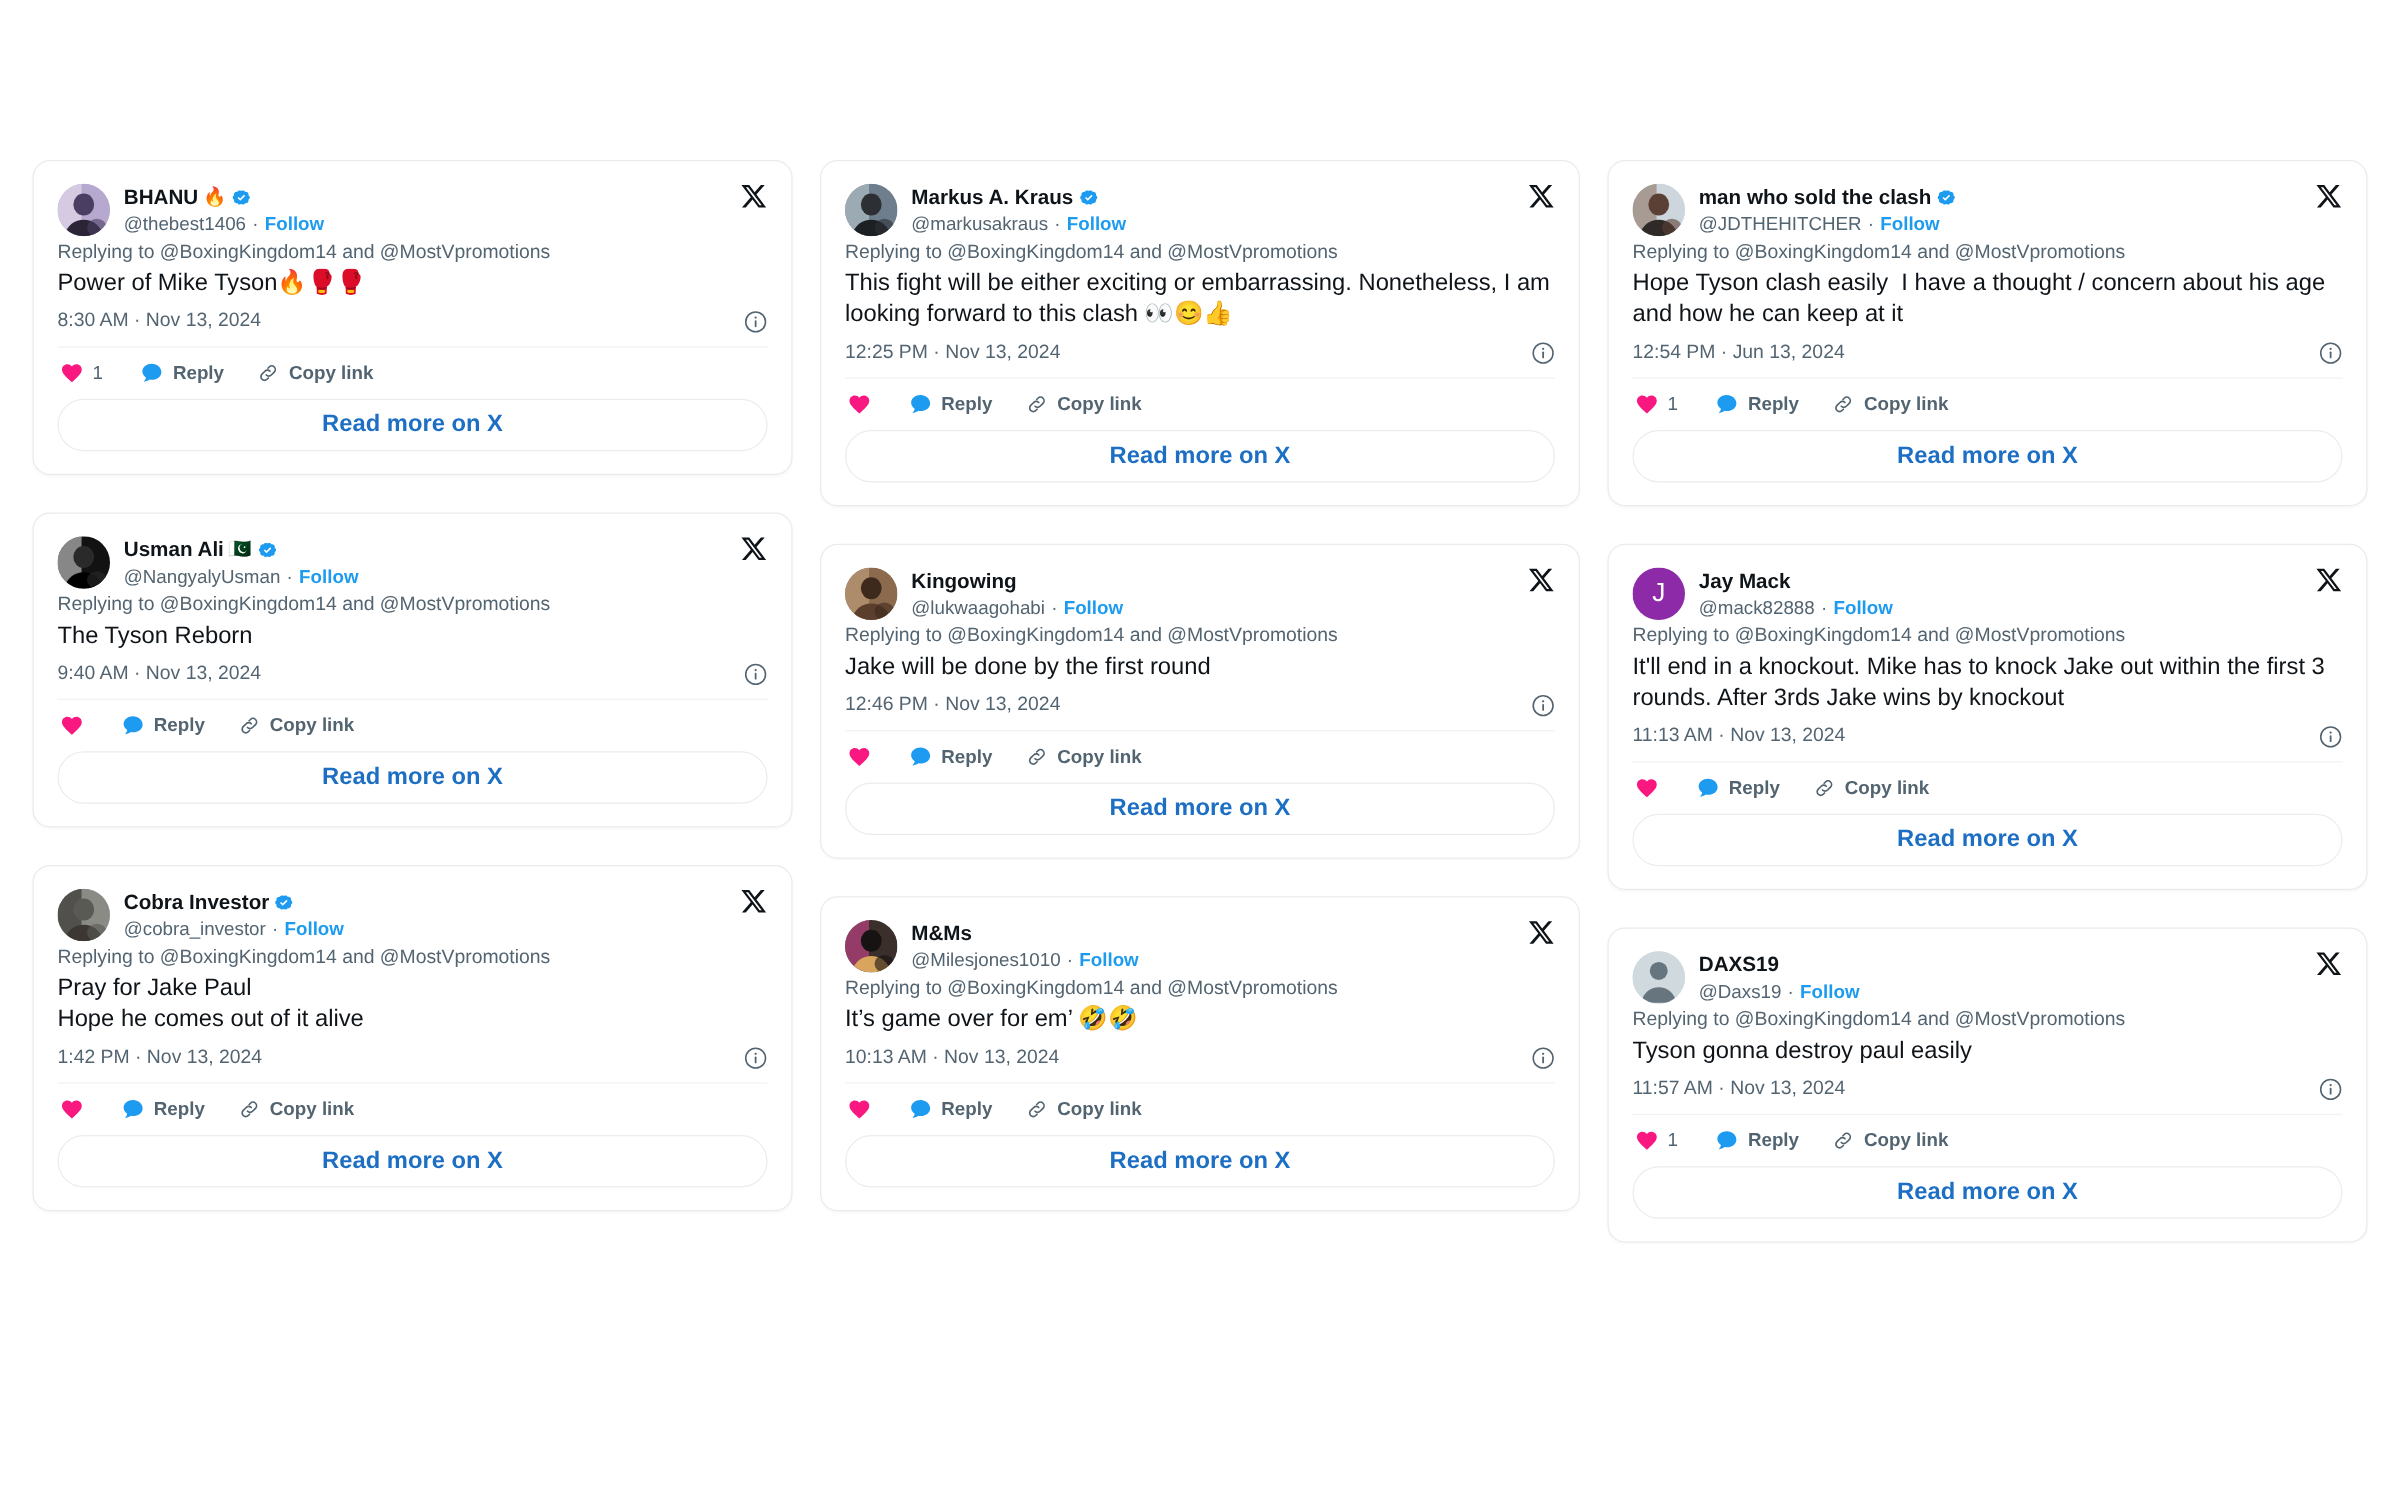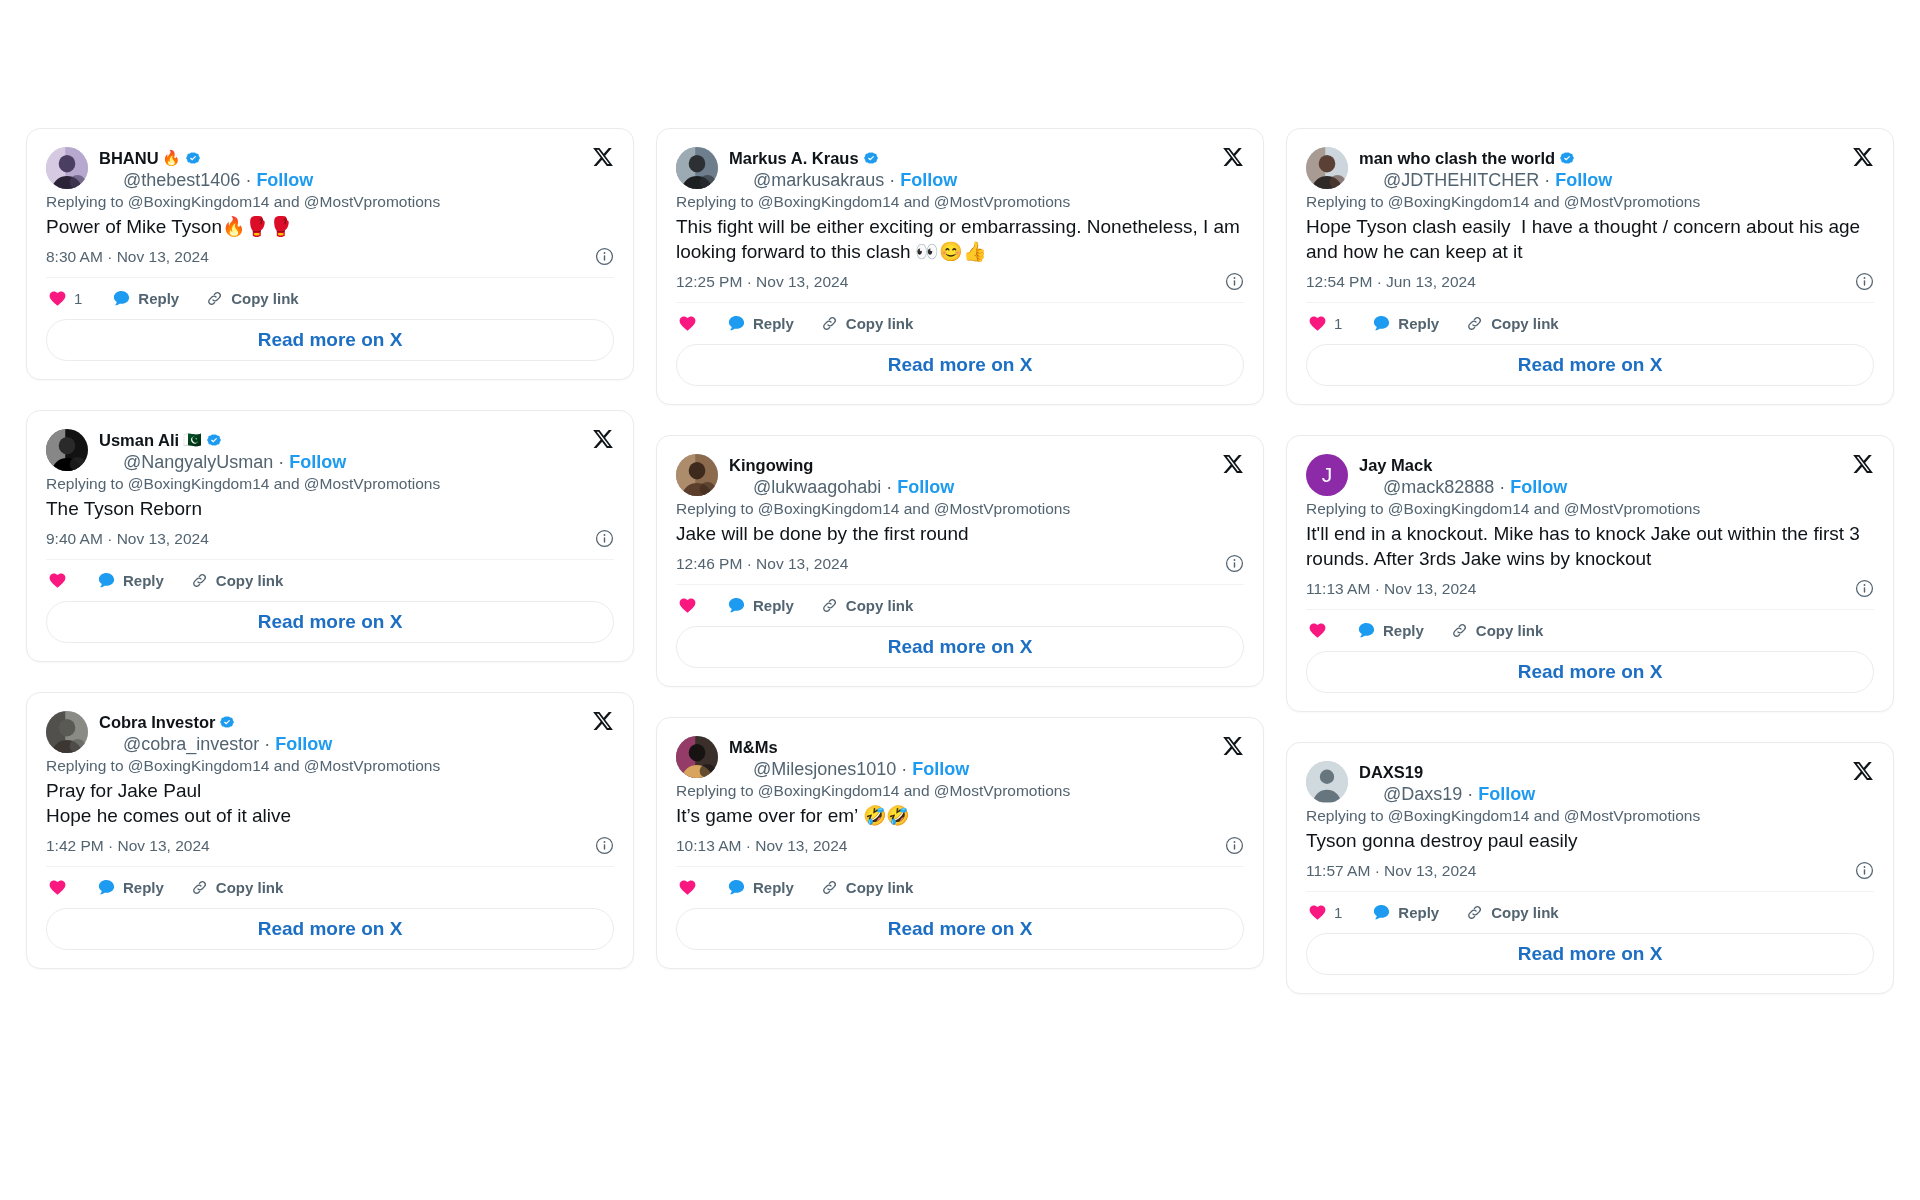--- a/index.html
+++ b/index.html
@@ -60,22 +60,22 @@
   }
   .namewrap { min-width: 0; padding-top: 1px; }
   .nameline {
     display: flex; align-items: center; gap: 4px;
     font-size: 16.5px; font-weight: 700; color: #0f1419;
     line-height: 20px; white-space: nowrap;
   }
   .nameline .emoji { font-size: 15px; }
   .handleline {
     display: flex; align-items: center; gap: 5px;
-    font-size: 18px; color: #536471; line-height: 22px;
-    white-space: nowrap; margin-top: 1px; margin-left: 24px;
+    font-size: 15px; color: #536471; line-height: 22px;
+    white-space: nowrap; margin-top: 1px;
   }
   .handleline .sep { color: #536471; }
   .follow { color: #1d9bf0; font-weight: 700; cursor: pointer; text-align: center; }
   .verified { display: inline-block; width: 16px; height: 16px; flex: 0 0 16px; }
   .verified svg { display:block; width:100%; height:100%; }
 
   .x-logo {
     position: absolute;
     top: 17px; right: 19px;
     width: 22px; height: 22px;
@@ -94,20 +94,21 @@
     color: #0f1419;
     line-height: 25px;
     white-space: pre-wrap;
     word-wrap: break-word;
   }
   .tweet-text .emoji { font-size: 19px; }
 
   .meta-row {
     margin-top: 8px;
     display: flex;
+    align-items: center;
     justify-content: space-between;
   }
   .timestamp {
     font-size: 15.5px;
     color: #536471;
     line-height: 20px;
   }
   .info-icon { width: 19px; height: 19px; cursor: pointer; flex: 0 0 19px; }
   .info-icon svg { display:block; width:100%; height:100%; }
 
@@ -620,21 +621,21 @@
               <svg viewBox="0 0 48 48" preserveAspectRatio="xMidYMid slice">
                 <rect width="48" height="48" fill="#cdd6dd"></rect>
                 <rect x="0" y="0" width="22" height="48" fill="#8a6b58" opacity=".55"></rect>
                 <ellipse cx="24" cy="19" rx="9.5" ry="10" fill="#5b4036"></ellipse>
                 <path d="M6 48c2.4-10 10-15 18-15s15.6 5 18 15z" fill="#2f2a27"></path>
                 <ellipse cx="36" cy="40" rx="9" ry="8" fill="#5b4036" opacity=".6"></ellipse>
               </svg>
             </div>
             <div class="namewrap">
               <div class="nameline">
-                <span>man who clash the world</span>
+                <span>man who sold the clash</span>
                 <span class="verified">
                   <svg viewBox="0 0 22 22" aria-hidden="true">
                     <path fill="#1d9bf0" d="M20.4 11c0-1.1-.6-2-1.5-2.5.3-1-.0-2.1-.8-2.9s-1.9-1.1-2.9-.8C14.7 3.9 13.8 3.3 12.7 3.3c-.6 0-1.2.2-1.7.5-.5-.3-1.1-.5-1.7-.5-1.1 0-2 .6-2.5 1.5-1-.3-2.1 0-2.9.8s-1.1 1.9-.8 2.9C2.2 9 1.6 9.9 1.6 11s.6 2 1.5 2.5c-.3 1 0 2.1.8 2.9s1.9 1.1 2.9.8c.5.9 1.4 1.5 2.5 1.5.6 0 1.2-.2 1.7-.5.5.3 1.1.5 1.7.5 1.1 0 2-.6 2.5-1.5 1 .3 2.1 0 2.9-.8s1.1-1.9.8-2.9c.9-.5 1.5-1.4 1.5-2.5z"></path>
                     <path fill="#fff" d="M9.9 14.6l-3-3 1.2-1.2 1.8 1.8 4.1-4.1 1.2 1.2z"></path>
                   </svg>
                 </span>
               </div>
               <div class="handleline">
                 <span>@JDTHEHITCHER</span>
                 <span class="sep">·</span>

